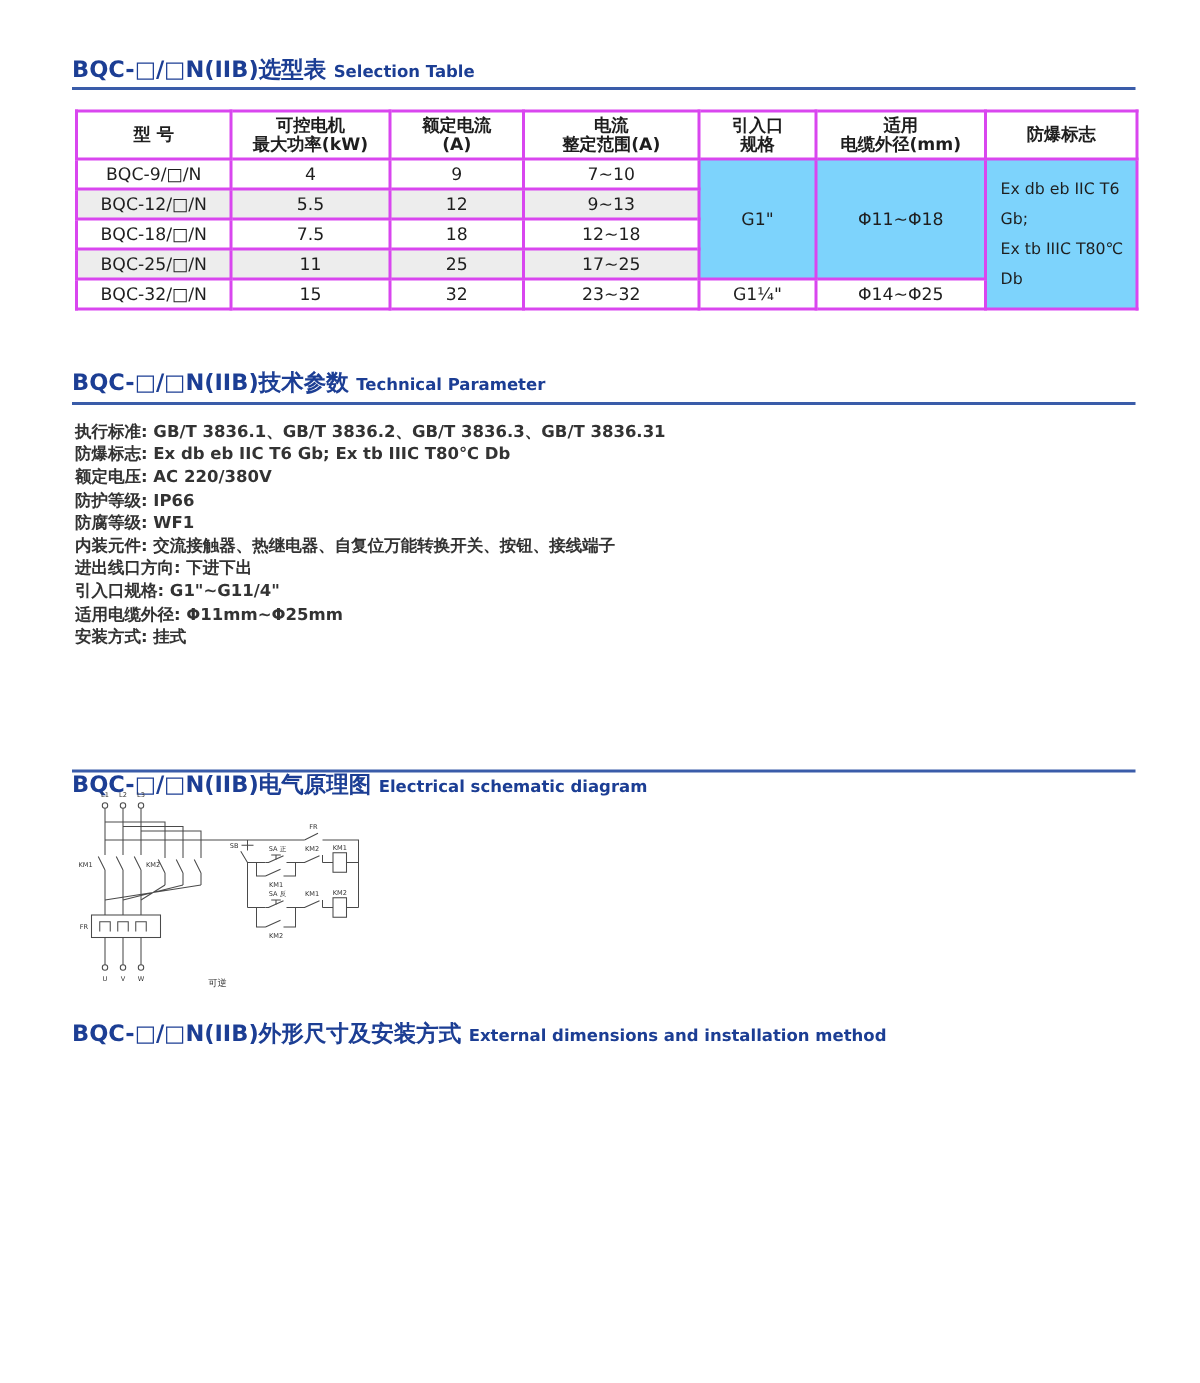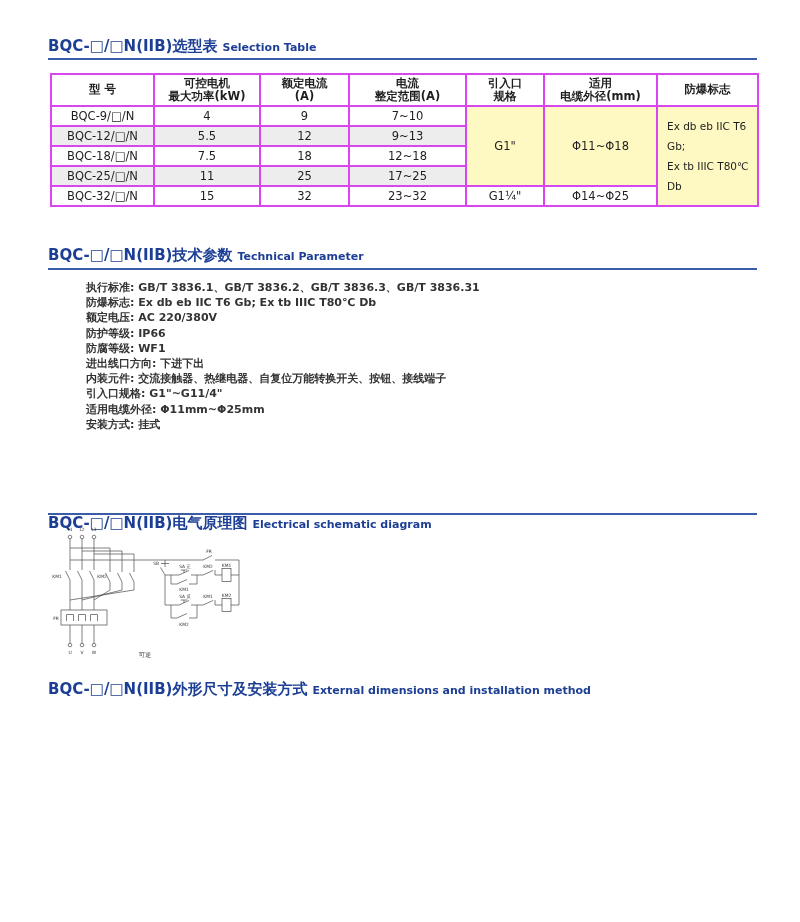--- a/index.html
+++ b/index.html
@@ -19,27 +19,27 @@
   }
   .sel-table th,.sel-table td{
     border:2px solid #d946ef;text-align:center;vertical-align:middle;padding:0;
   }
   .sel-table th{
     height:30px;font-size:11.5px;font-weight:bold;line-height:13.5px;
     white-space:pre-line;background:#fff;
   }
   .sel-table td{height:18px;font-size:11.5px;line-height:13px;}
   .sel-table tbody tr:nth-child(even){background:#ededed;}
-  .sel-table td.merged{background:#fef9c3;}
+  .sel-table td.merged{background:#7dd3fc;}
   .sel-table td.ex-cell{
     text-align:left;padding-left:9px;font-size:10.5px;line-height:20px;white-space:pre-line;
   }
   
   .params{position:absolute;left:50px;top:280px;font-size:11px;font-weight:600;
-    color:#333;line-height:15.2px;white-space:nowrap;margin-left:36px;}
+    color:#333;line-height:15.2px;white-space:nowrap;}
   
   .schematic{position:absolute;left:45px;top:520px;}
   .dims-box{position:absolute;left:48px;top:715px;width:729px;height:200px;
     border:2px solid #6d8ec5;background:#fff;}
   .dims-svg{position:absolute;left:310px;top:744px;}
   svg text{font-family:"DejaVu Sans","Liberation Sans",sans-serif;}
 </style>
 </head>
 <body>
 
@@ -120,22 +120,22 @@
     <span class="zh">BQC-□/□N(IIB)技术参数</span><span class="en">Technical Parameter</span>
   </div>
   <div class="rule" style="top:268px;"></div>
 
   <div class="params">
     <div>执行标准: GB/T 3836.1、GB/T 3836.2、GB/T 3836.3、GB/T 3836.31</div>
     <div>防爆标志: Ex db eb IIC T6 Gb; Ex tb IIIC T80℃ Db</div>
     <div>额定电压: AC 220/380V</div>
     <div>防护等级: IP66</div>
     <div>防腐等级: WF1</div>
+    <div>内装元件: 交流接触器、热继电器、自复位万能转换开关、按钮、接线端子</div>
     <div>进出线口方向: 下进下出</div>
-    <div>内装元件: 交流接触器、热继电器、自复位万能转换开关、按钮、接线端子</div>
     <div>引入口规格: G1"~G11/4"</div>
     <div>适用电缆外径: Φ11mm~Φ25mm</div>
     <div>安装方式: 挂式</div>
   </div>
 
   <div class="sec-title" style="top:514px;">
     <span class="zh">BQC-□/□N(IIB)电气原理图</span><span class="en">Electrical schematic diagram</span>
   </div>
   <div class="rule" style="top:513px;"></div>
 

